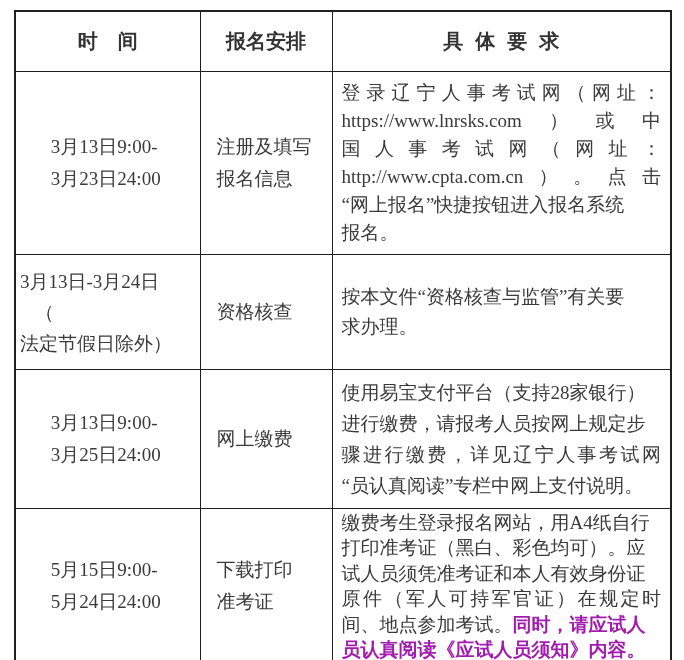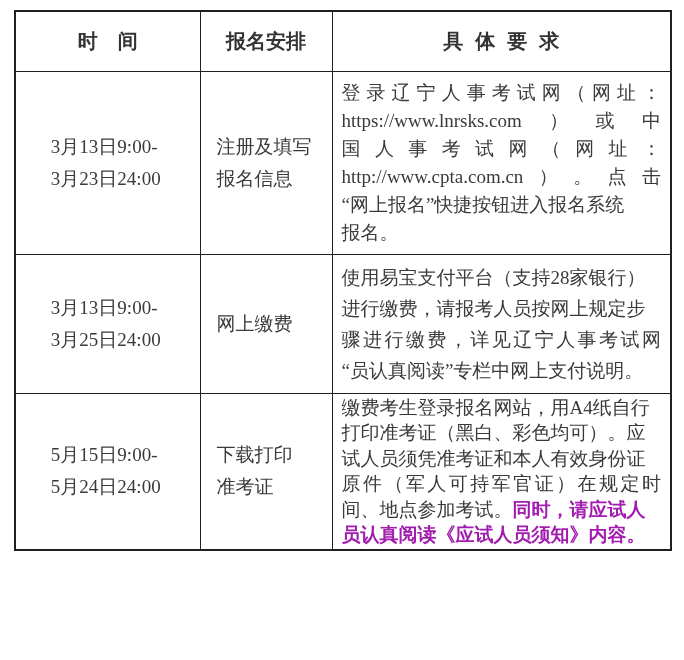--- a/index.html
+++ b/index.html
@@ -67,20 +67,36 @@
           </td>
         <td class="req">
             <div class="line j"><span>登录辽宁人事考试网（网址：</span></div>
             <div class="line j"><span>https://www.lnrsks.com）或中</span></div>
             <div class="line j"><span>国人事考试网（网址：</span></div>
             <div class="line j"><span>http://www.cpta.com.cn）。点击</span></div>
             <div class="line"><span>“网上报名”快捷按钮进入报名系统</span></div>
             <div class="line"><span>报名。</span></div>
           </td>
       </tr>
+      <tr class="r2">
+        <td class="time tleft">
+          <div class="tblock">
+              <div class="line"><span>3月13日-3月24日</span></div>
+              <div class="line ind"><span>（</span></div>
+              <div class="line"><span>法定节假日除外）</span></div>
+            </div>
+        </td>
+        <td class="arr">
+            <div class="line"><span>资格核查</span></div>
+          </td>
+        <td class="req">
+            <div class="line"><span>按本文件“资格核查与监管”有关要</span></div>
+            <div class="line"><span>求办理。</span></div>
+          </td>
+      </tr>
       <tr class="r3">
         <td class="time">
           <div class="tblock"><div class="line"><span>3月13日9:00-</span></div><div class="line"><span>3月25日24:00</span></div></div>
         </td>
         <td class="arr">
             <div class="line"><span>网上缴费</span></div>
           </td>
         <td class="req">
             <div class="line"><span>使用易宝支付平台（支持28家银行）</span></div>
             <div class="line"><span>进行缴费，请报考人员按网上规定步</span></div>

